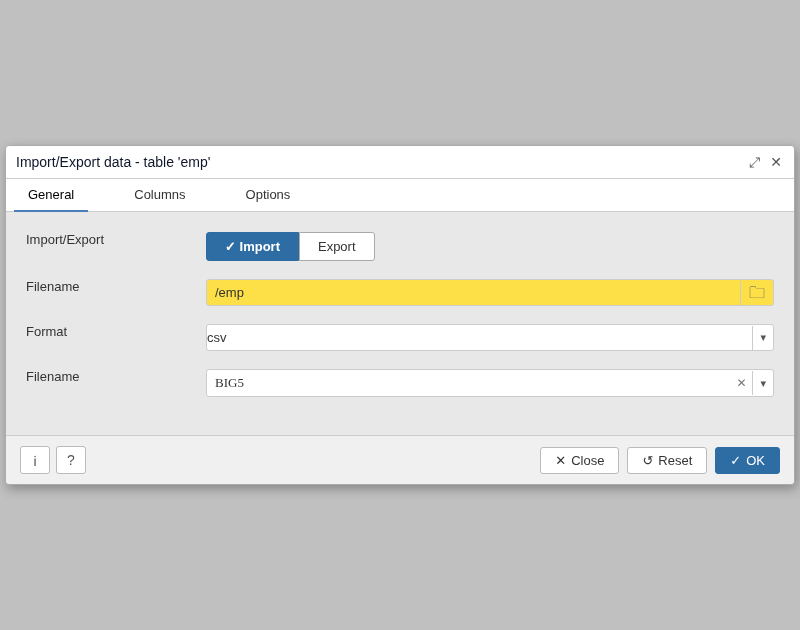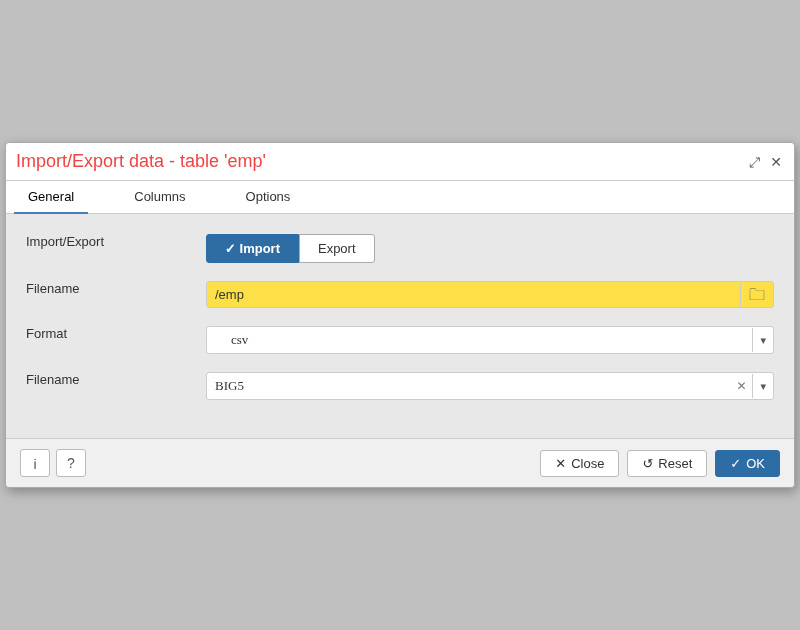--- a/index.html
+++ b/index.html
@@ -25,22 +25,22 @@
     .title-bar {
       background: #ffffff;
       border-bottom: 1px solid #ccc;
       padding: 8px 10px;
       display: flex;
       align-items: center;
       justify-content: space-between;
       border-radius: 4px 4px 0 0;
     }
     .title-bar-text {
-      font-size: 18px;
-      color: #ef4444;
+      font-size: 14px;
+      color: #0f172a;
     }
     .title-bar-buttons {
       display: flex;
       gap: 6px;
     }
     .title-btn {
       background: none;
       border: none;
       cursor: pointer;
       font-size: 14px;
@@ -148,24 +148,23 @@
     .select-wrapper {
       display: flex;
       align-items: center;
       background: #fff;
       border: 1px solid #ccc;
       border-radius: 3px;
       overflow: hidden;
     }
     .select-value {
       flex: 1;
-      padding: 5px 24px;
-      font-size: 13px;
-      color: #333;
-      font-family: Liberation Serif, serif;
+      padding: 5px 0;
+      font-size: 13px;
+      color: #333;
     }
     .select-divider {
       width: 1px;
       height: 24px;
       background: #ccc;
     }
     .select-arrow-btn {
       padding: 4px 7px;
       background: none;
       border: none;

